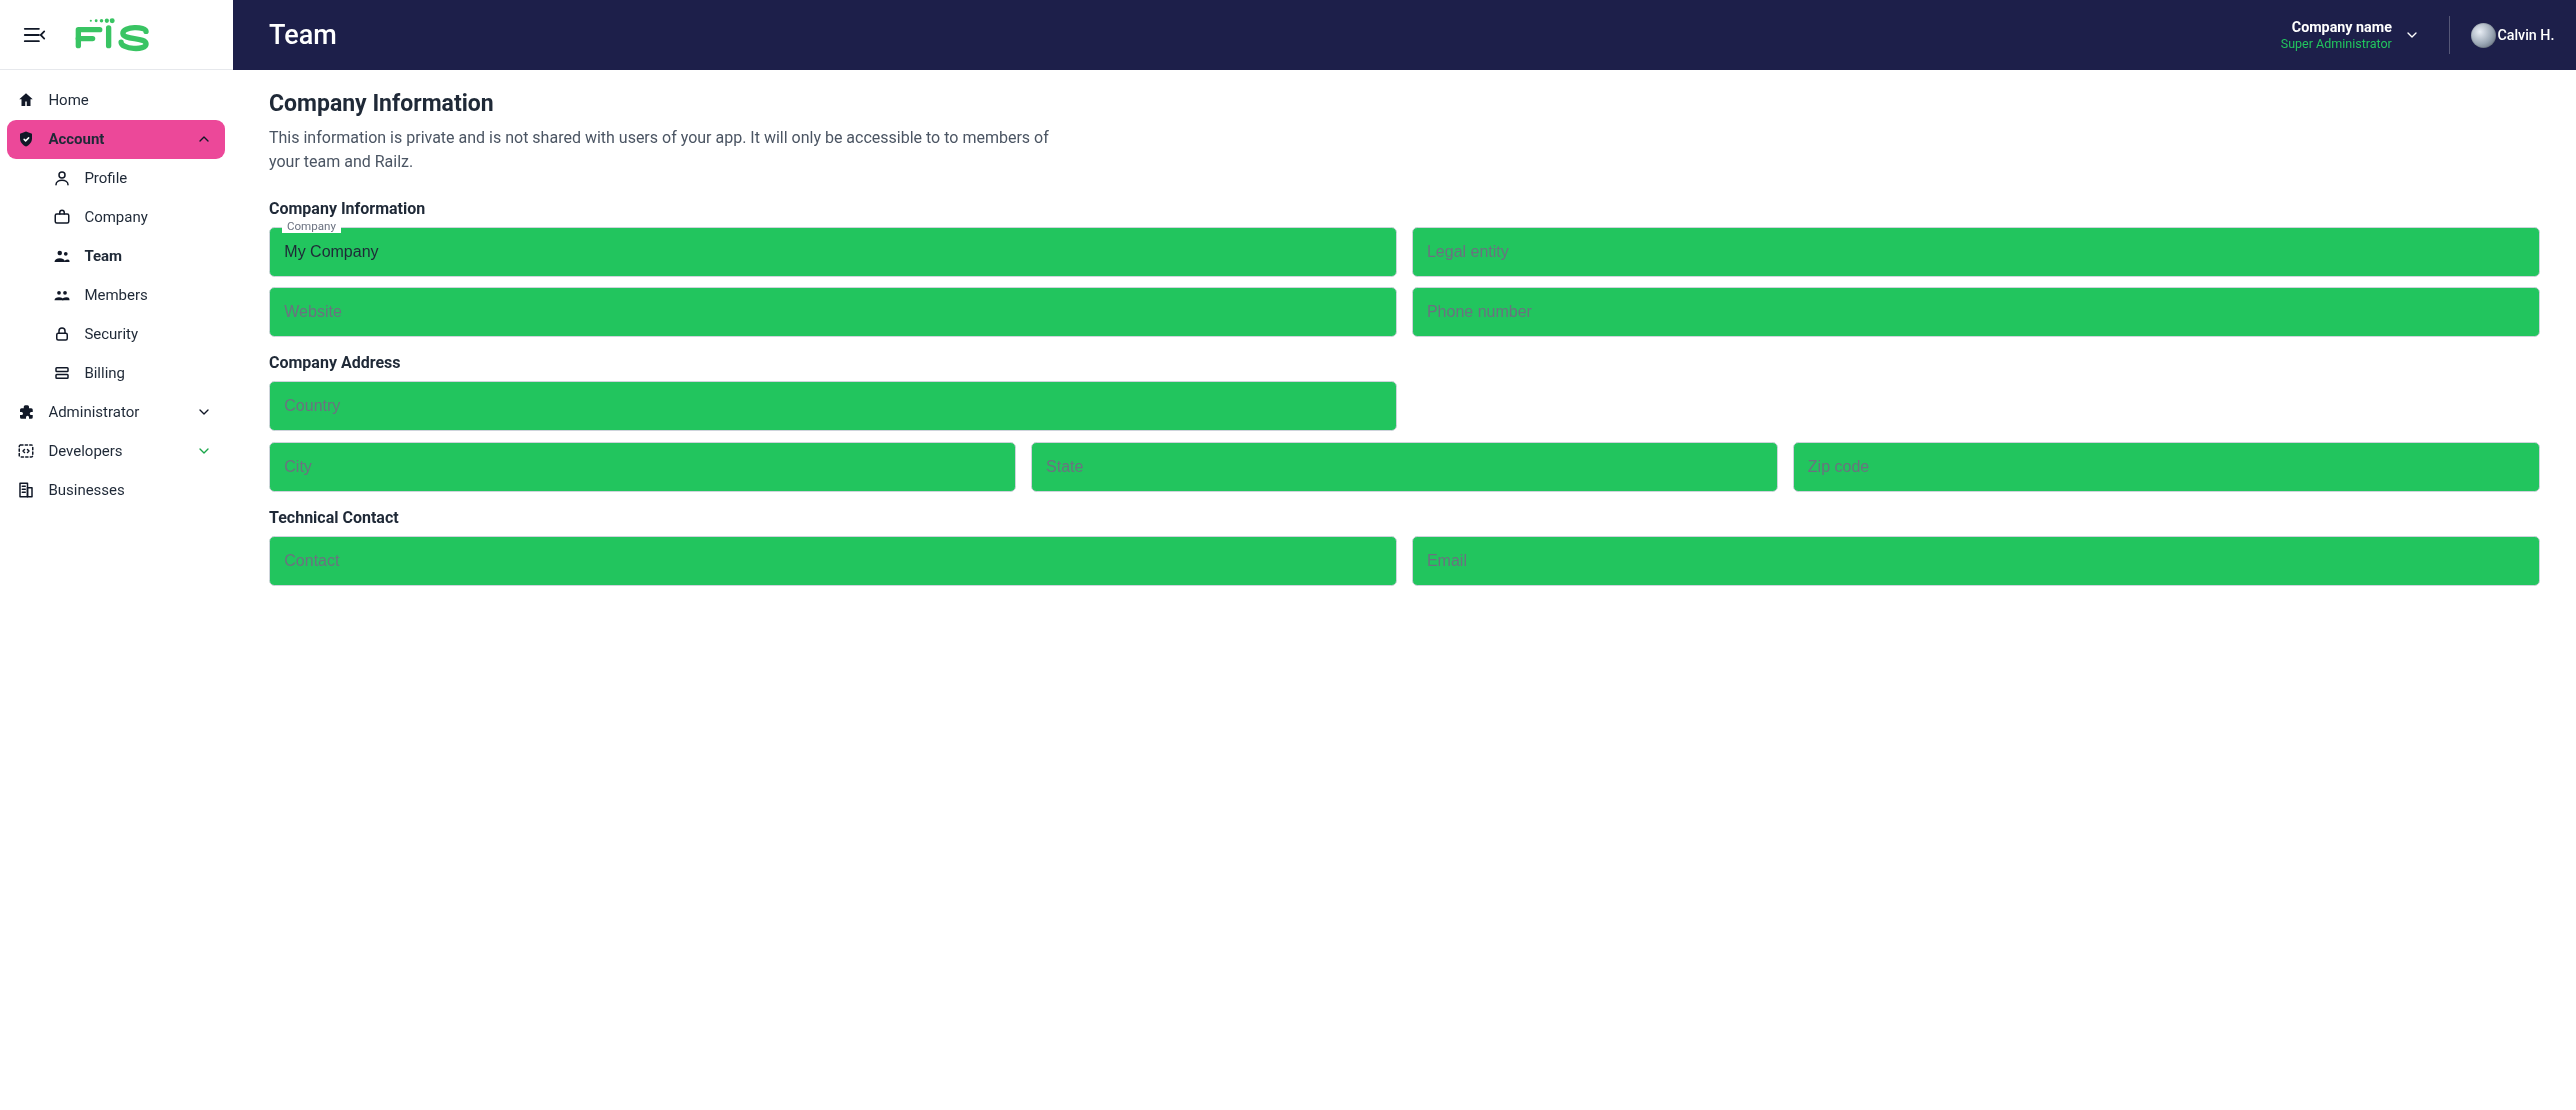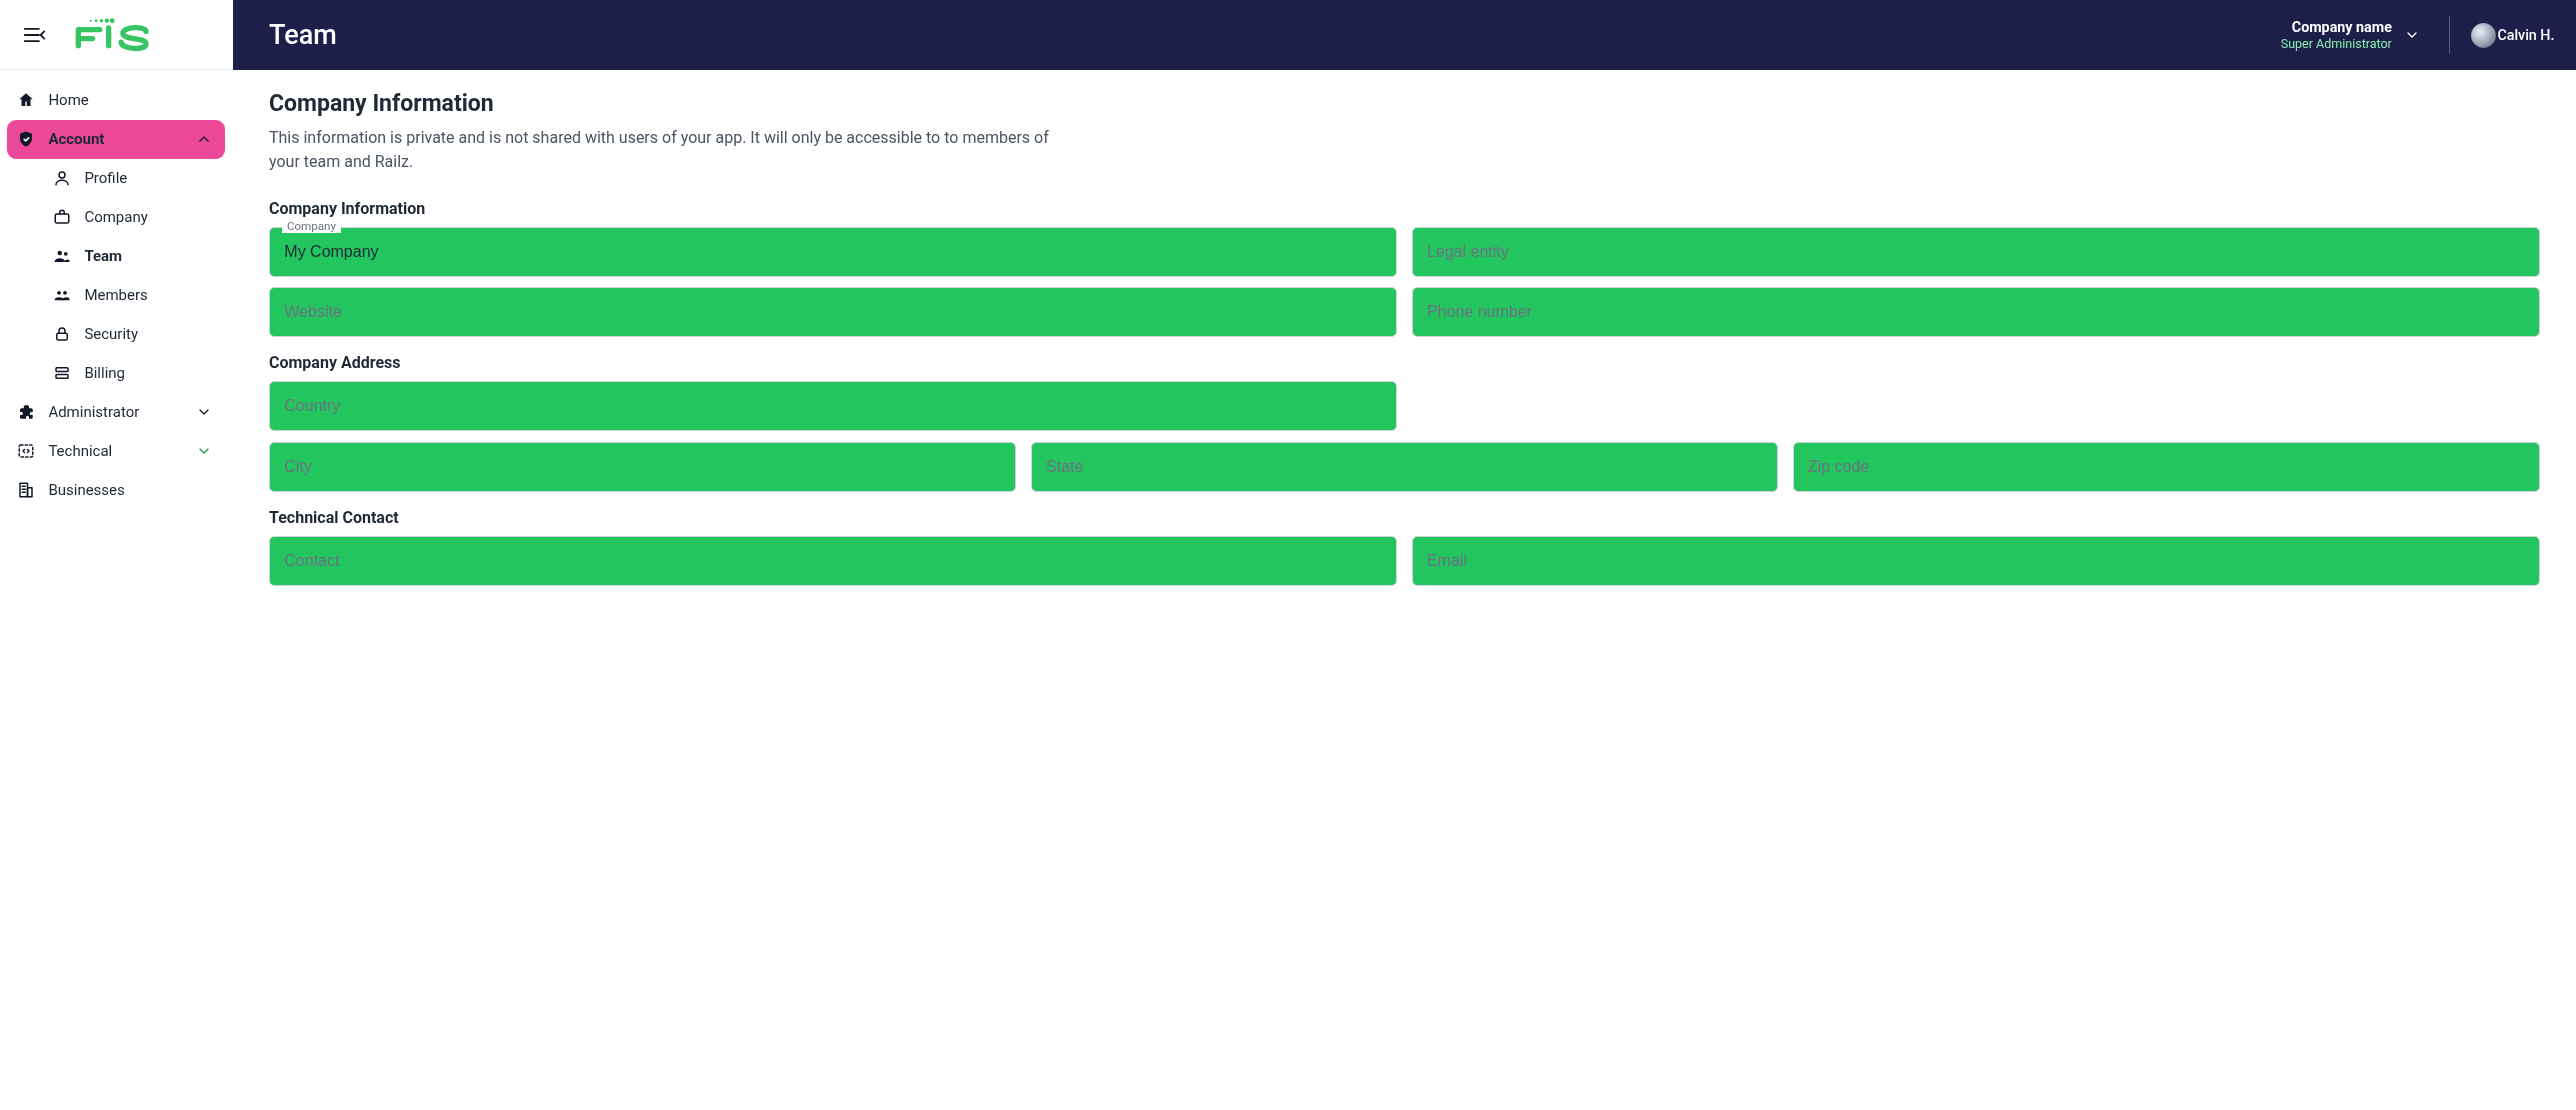--- a/index.html
+++ b/index.html
@@ -48,21 +48,21 @@
     flex: 0 0 auto;
   }
   .header-spacer { flex: 1 1 auto; }
   .company-switcher {
     display: flex; align-items: center; gap: 12.5px;
     cursor: pointer;
     padding: 0 7.2px;
   }
   .company-switcher .lines { text-align: right; margin-left: 44px; }
   .company-switcher .line1 { font-weight: 700; font-size: 14.3px; line-height: 1.2; }
-  .company-switcher .line2 { font-size: 12.5px; color: #86efac; line-height: 1.2; }
+  .company-switcher .line2 { font-size: 12.5px; color: #22c55e; line-height: 1.2; }
   .header-divider {
     width: 0.9px; height: 38px; background: rgba(255,255,255,0.25);
   }
   .user-chip {
     display: flex; align-items: center; gap: 1px; cursor: pointer;
   }
   .avatar {
     width: 25px; height: 25px; border-radius: 50%;
     background: radial-gradient(circle at 35% 35%, #e9eef5 0%, #9aa6b4 55%, #4b5563 100%);
     box-shadow: inset 0 0 0 0.9px rgba(0,0,0,0.1);
@@ -296,21 +296,21 @@
 
     <div class="nav-item group">
       <div class="left">
         <span class="icon">
           <svg width="18" height="18" viewBox="0 0 24 24" fill="none" stroke="#111827" stroke-width="2" stroke-linecap="round" stroke-linejoin="round">
               <rect x="3" y="4" width="18" height="16" rx="2" stroke-dasharray="3 3"></rect>
               <polyline points="10 10 8 12 10 14"></polyline>
               <polyline points="14 10 16 12 14 14"></polyline>
             </svg>
         </span>
-        <span>Technical</span>
+        <span>Developers</span>
       </div>
       <span class="icon chev green">
         <svg width="16" height="16" viewBox="0 0 24 24" fill="none" stroke="#1aa64a" stroke-width="2" stroke-linecap="round" stroke-linejoin="round">
             <polyline points="6 9 12 15 18 9"></polyline>
           </svg>
       </span>
     </div>
 
     <div class="nav-item">
       <span class="icon">

